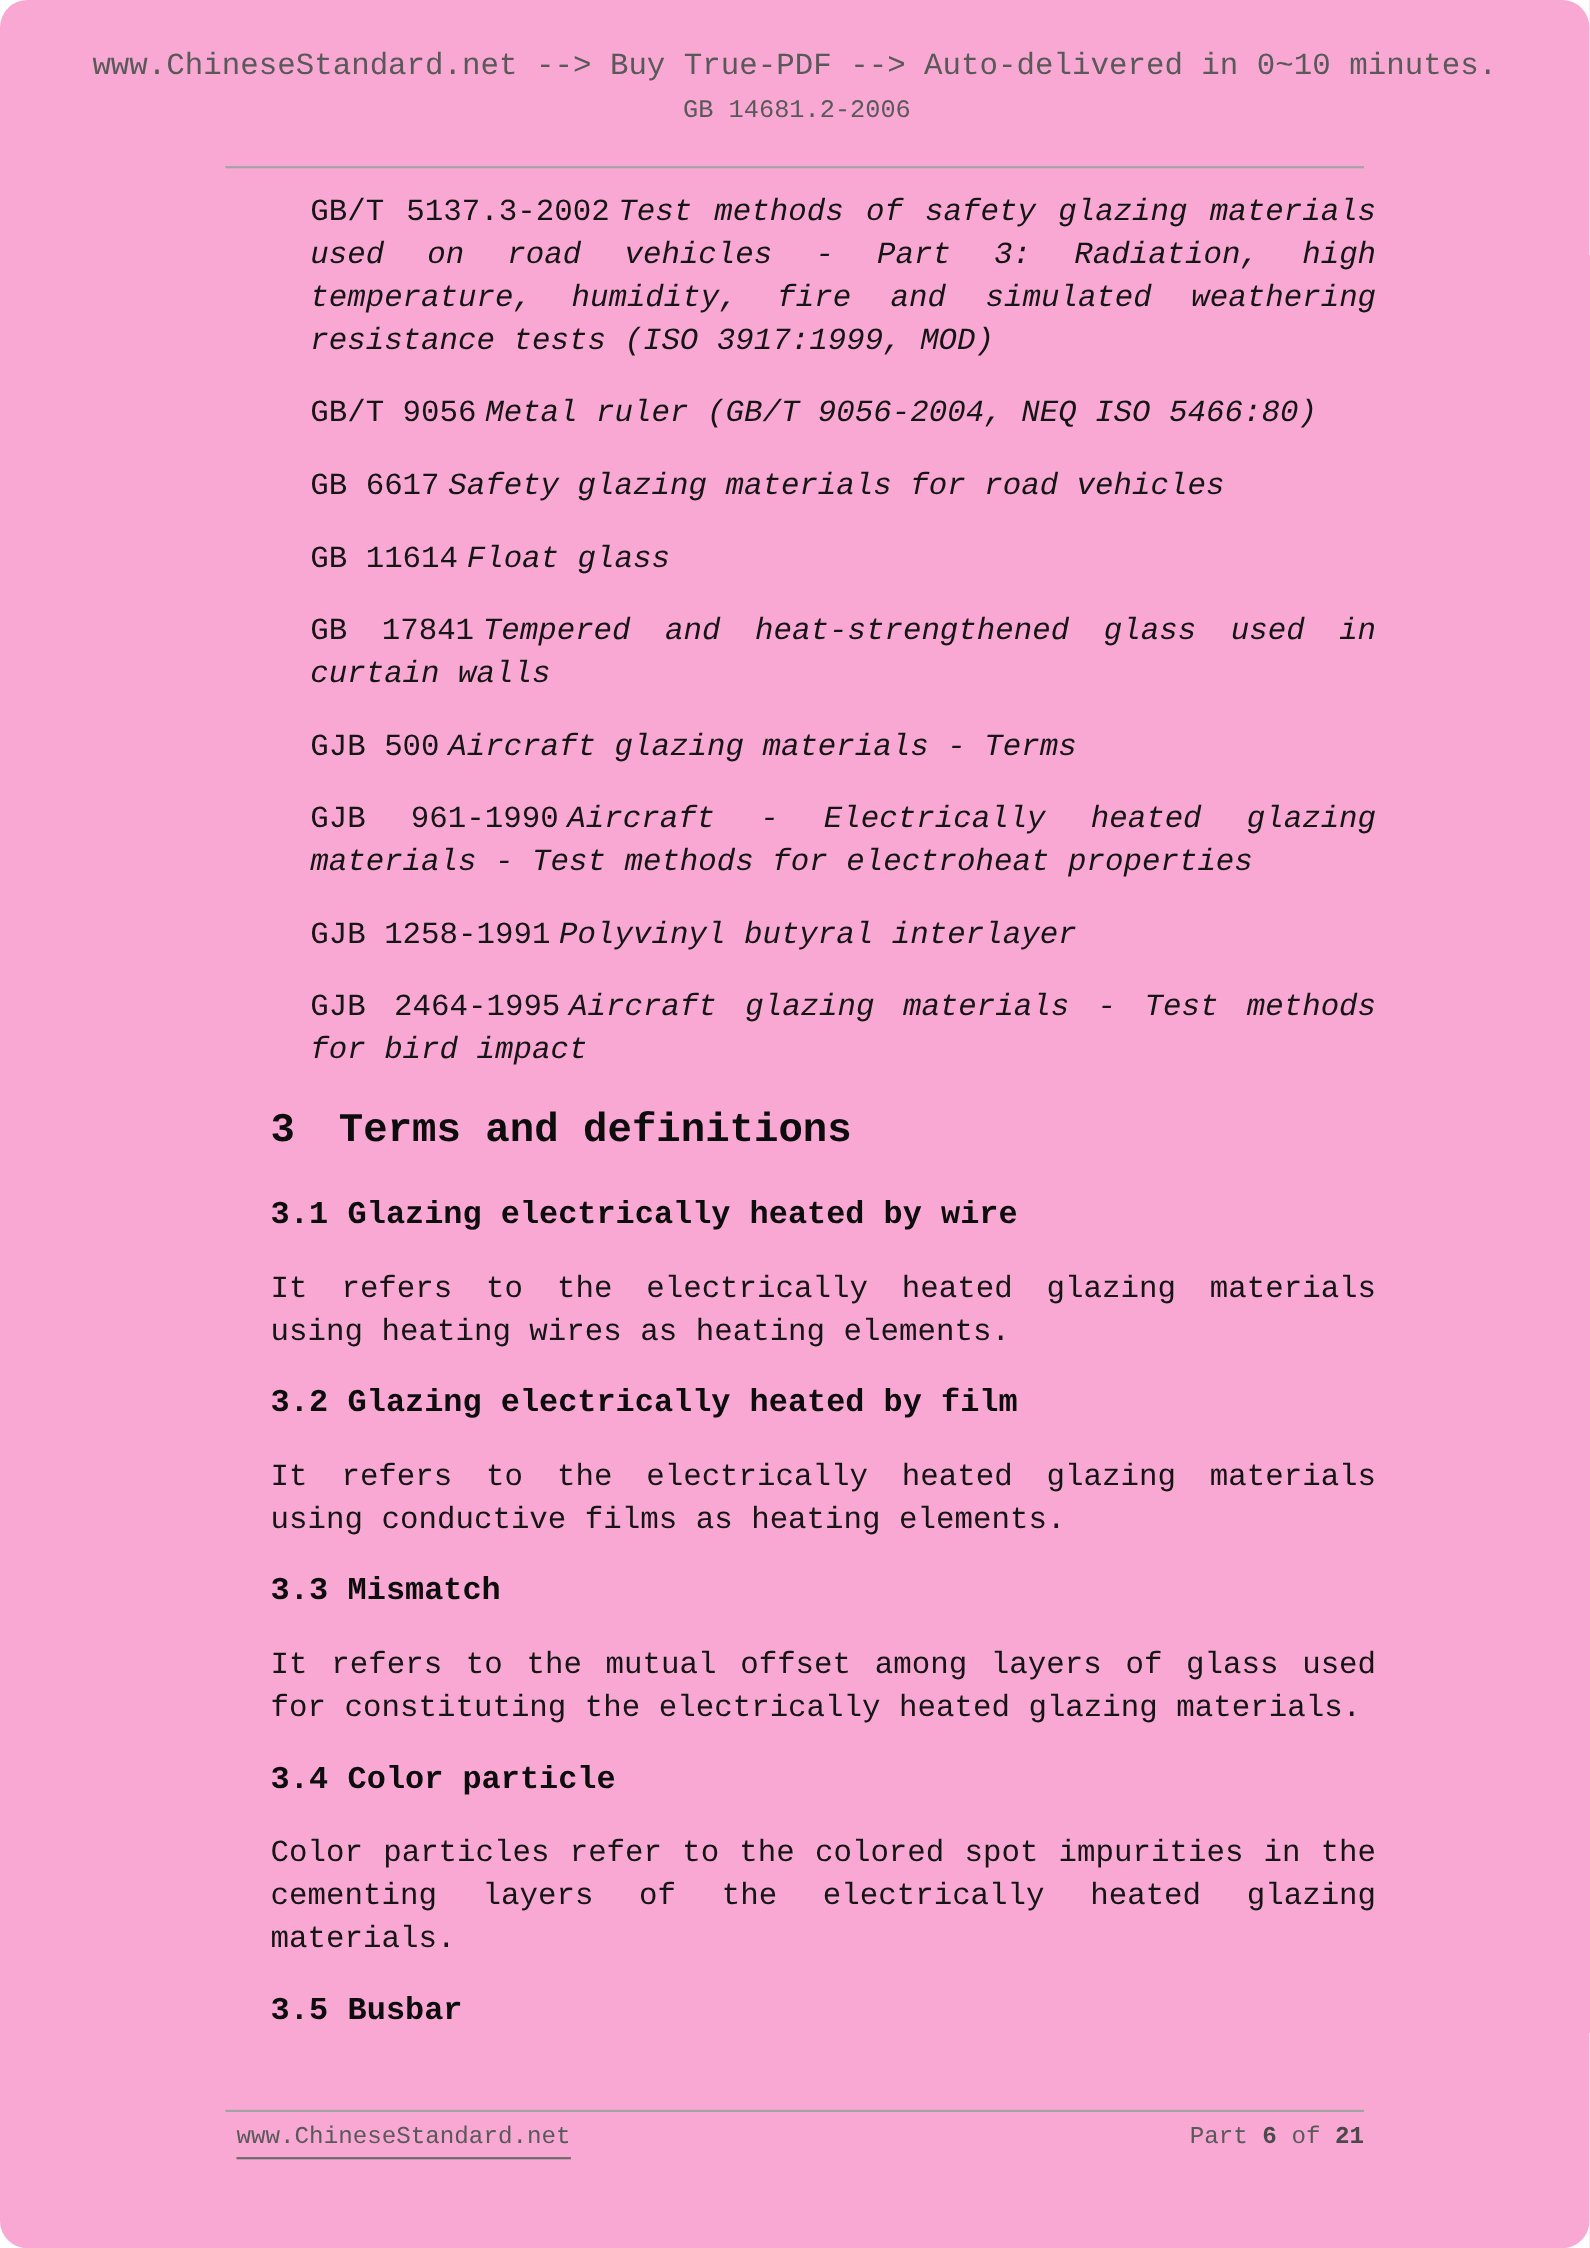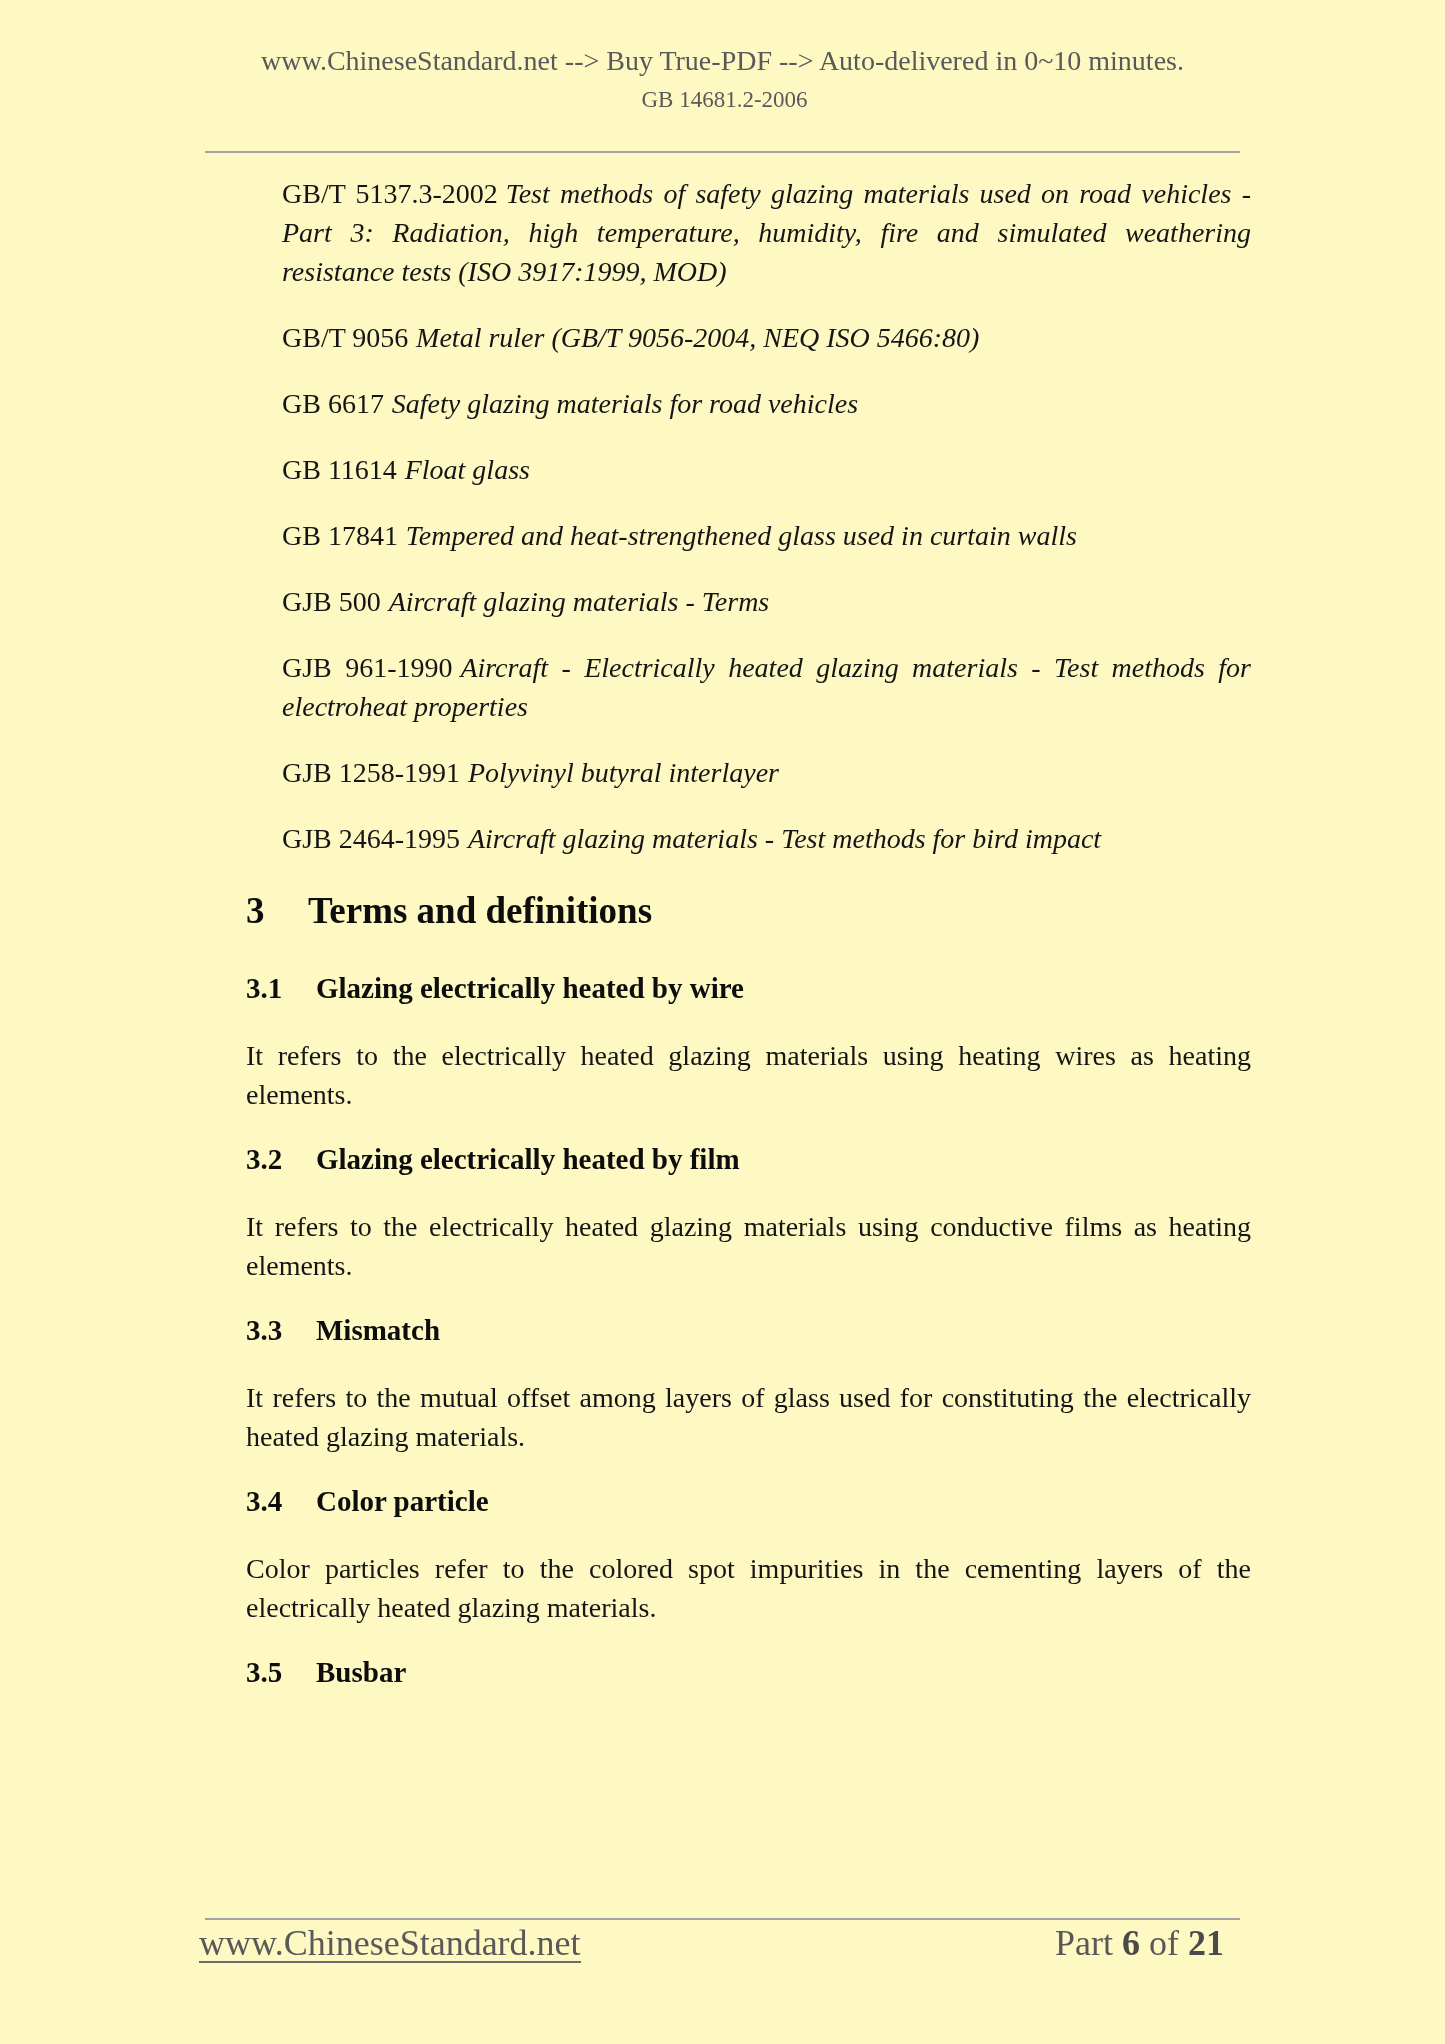--- a/index.html
+++ b/index.html
@@ -4,24 +4,25 @@
 <style>
   html, body {
     margin: 0;
     padding: 0;
     background: #ffffff;
   }
   .page {
     position: relative;
     width: 1445px;
     height: 2044px;
-    background: #fef9c3;
+    background: #f9a8d4;
     overflow: hidden;
-    font-family: Liberation Serif, serif;
+    font-family: Liberation Mono, monospace;
     color: #151515;
+    border-radius: 25px;
   }
   
   .hdr-line1 {
     position: absolute;
     top: 44px; left: 0; right: 0;
     text-align: center;
     font-size: 28px;
     line-height: 34px;
     color: #595959;
     white-space: nowrap;
@@ -86,23 +87,23 @@
     line-height: 40px;
     font-weight: bold;
     color: #0d0d0d;
   }
   .sub-h .num { display: inline-block; width: 70px; }
 
   
   .ftr {
     position: absolute;
     top: 1926px;
-    left: 199px;
+    left: 215px;
     width: 1025px;
-    font-size: 36px;
+    font-size: 22px;
     line-height: 34px;
     color: #595959;
   }
   .ftr-site {
     float: left;
     color: #595959;
     text-decoration: none;
     border-bottom: 2px solid #6b6b6b;
     padding-bottom: 1px;
     cursor: pointer;

